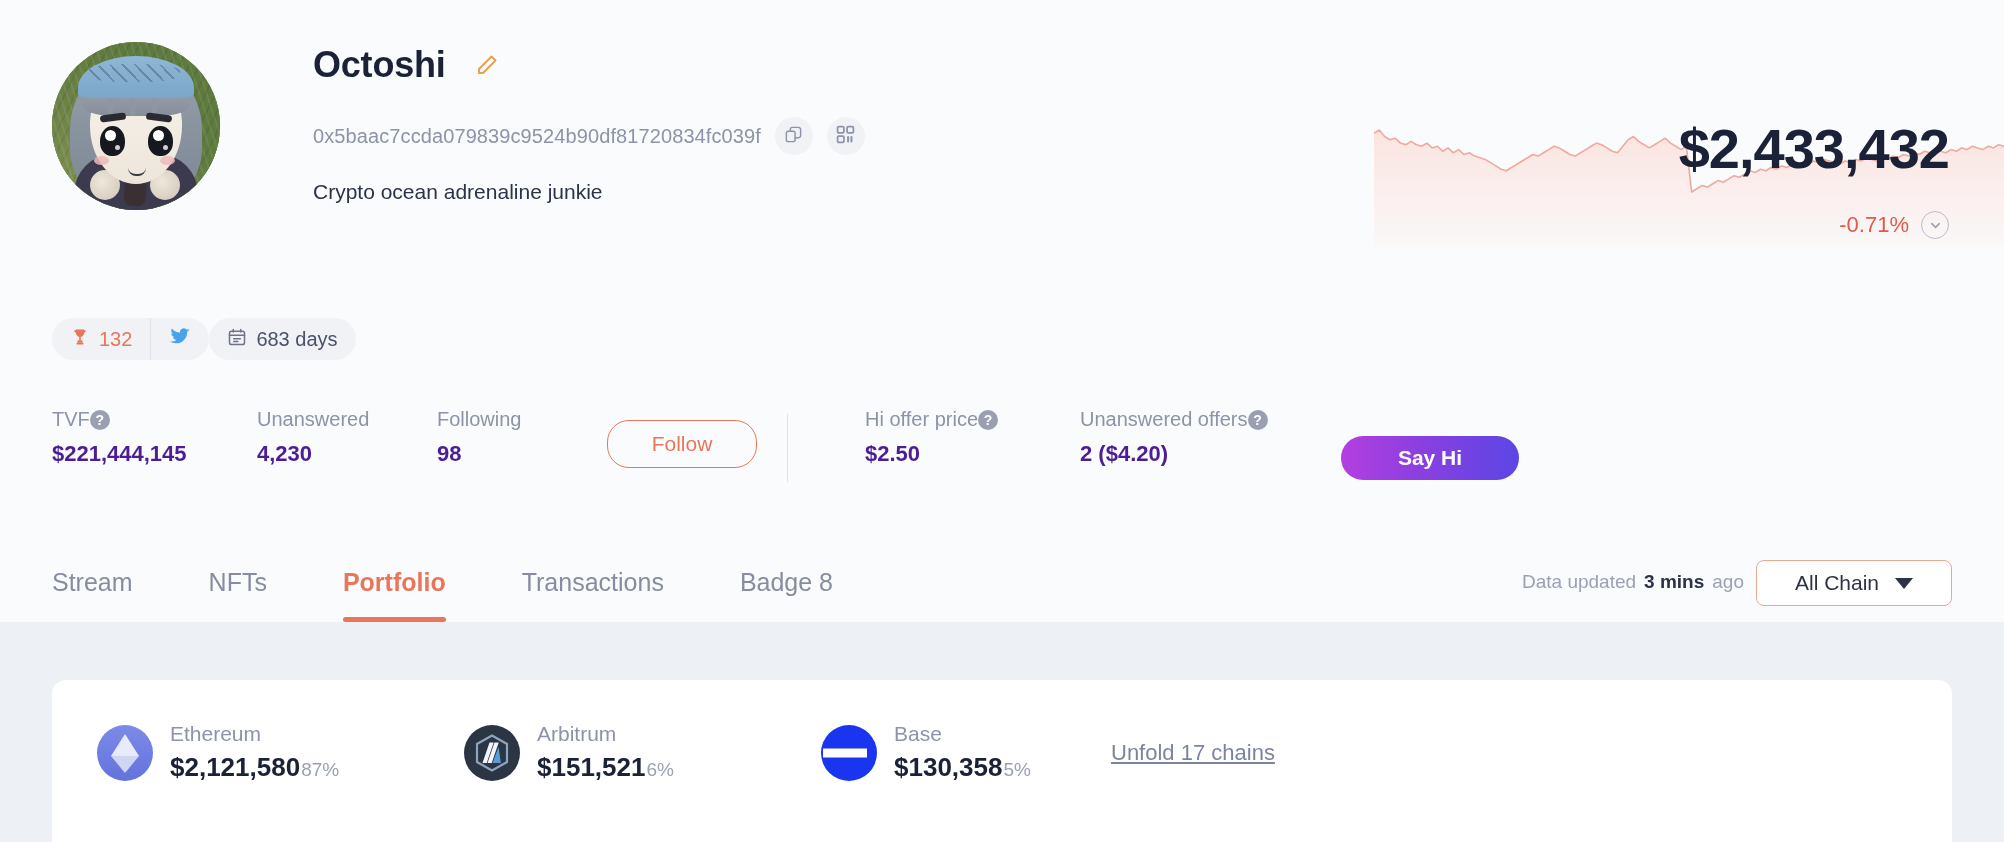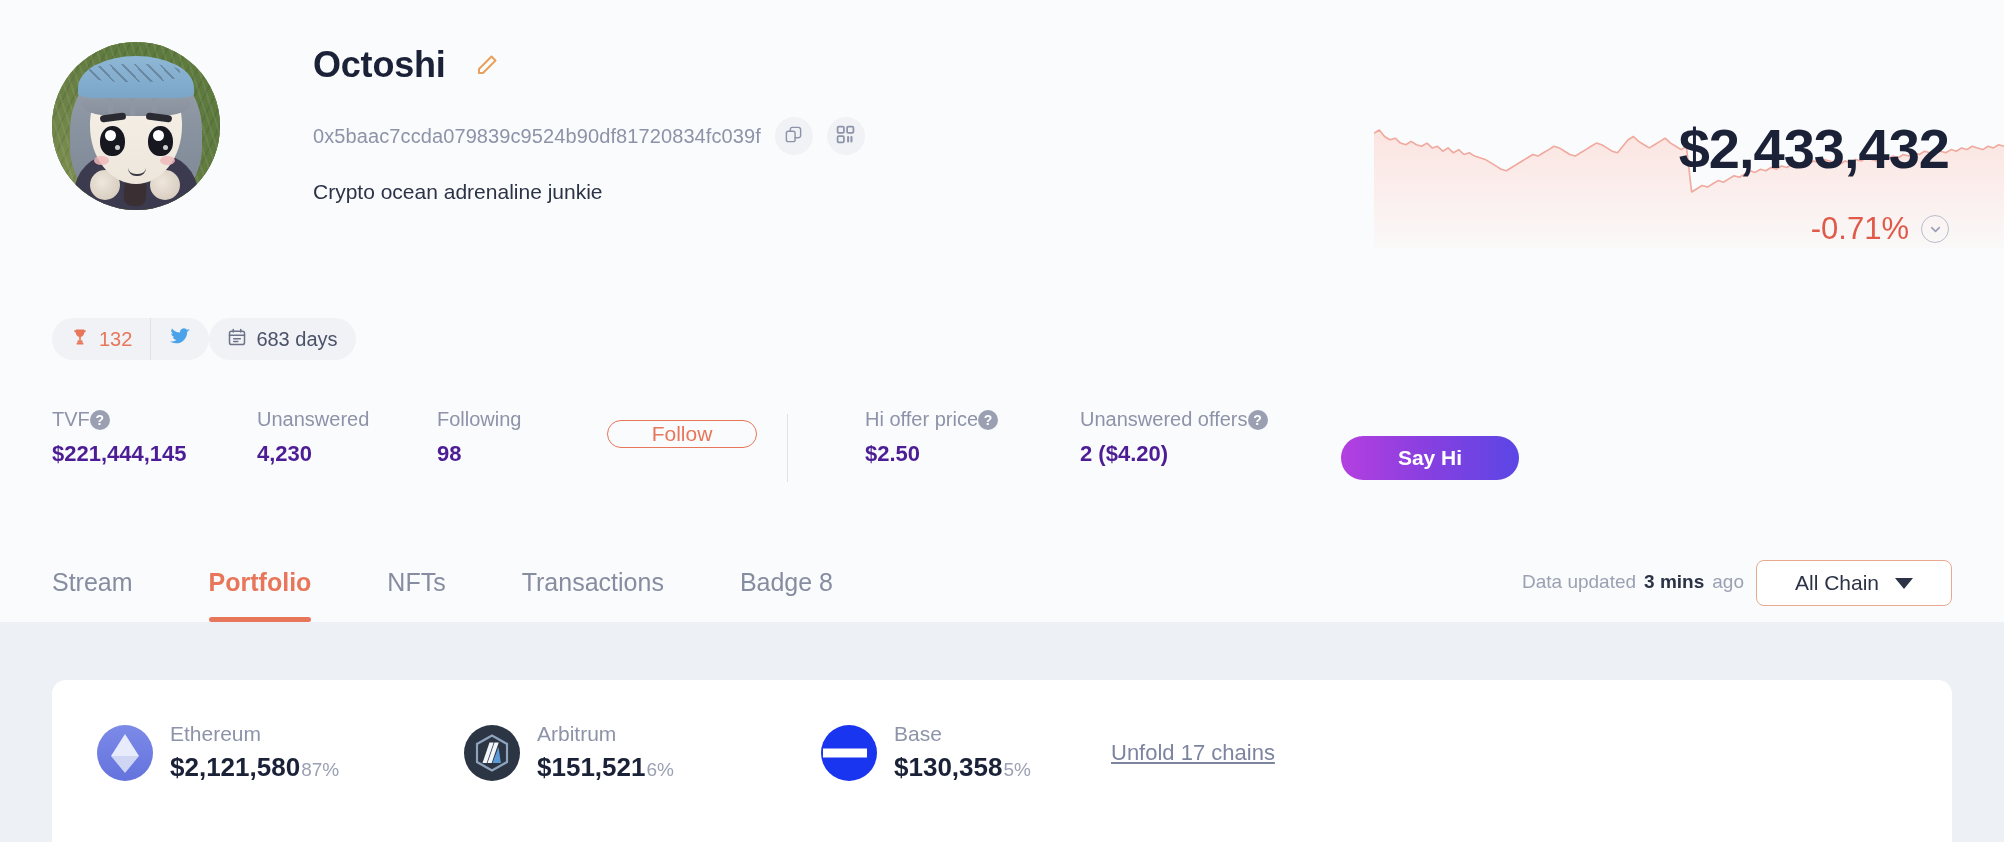--- a/index.html
+++ b/index.html
@@ -109,36 +109,36 @@
   .pill-days { font-size:20px; color:#4a5268; }
 
   
   .stats { position:absolute; left:52px; top:408px; display:flex; align-items:flex-start; }
   .stat { margin-right:0; }
   .stat-label { font-size:20px; color:#8d93a8; display:flex; align-items:center; 
     white-space:nowrap; }
   .stat-value { font-size:22px; font-weight:700; color:#4c1d95; margin-top:10px; white-space:nowrap; }
   .qmark { width:20px; height:20px; border-radius:50%; background:#9aa0b2; color:#fff;
     font-size:14px; font-weight:700; display:flex; align-items:center; justify-content:center; }
-  .follow-btn { width:150px; height:28px; border:1.5px solid #e8765a; border-radius:22px;
+  .follow-btn { width:150px; height:48px; border:1.5px solid #e8765a; border-radius:22px;
     color:#e8765a; font-size:21px; display:flex; align-items:center; justify-content:center;
     cursor:pointer; background:transparent; margin-top:12px; }
   .divider-v { width:1px; height:68px; background:#dfe2ea; margin-top:6px; }
   .sayhi-btn { width:178px; height:44px; border-radius:22px; border:none; cursor:pointer;
     background: linear-gradient(90deg,#b43fe0 0%, #8b3fe0 45%, #5b46e5 100%);
     color:#fff; font-size:21px; font-weight:700; display:flex; align-items:center;
     justify-content:center; margin-top:28px; }
 
   
   .pf { position:absolute; right:0; top:118px; width:630px; height:130px; }
   .pf-chart { position:absolute; left:0; top:0; width:630px; height:130px; }
   .pf-value { position:absolute; right:55px; top:-2px; font-size:56px; font-weight:700;
     color:#1b2238; letter-spacing:-1px; }
   .pf-change-row { position:absolute; right:55px; top:93px; display:flex; align-items:center; gap:12px; }
-  .pf-change { font-size:31px; color:#e05a4a; }
+  .pf-change { font-size:22px; color:#e05a4a; }
   .chev-btn { width:28px; height:28px; border-radius:50%; border:1.5px solid #b8bdcb;
     display:flex; align-items:center; justify-content:center; cursor:pointer; }
 
   
   .tabbar { position:absolute; left:0; top:542px; width:2004px; height:80px;text-align:center; }
   .tabs { position:absolute; left:52px; top:0; display:flex; gap:0; height:80px; }
   .tab { font-size:25px; color:#878da0; padding:0 38px; height:80px; display:flex;
     align-items:center; cursor:pointer; position:relative; }
   .tab:first-child { padding-left:0; }
   .tab.active { color:#e8765a; font-weight:700; }
@@ -342,22 +342,22 @@
             <path d="M6 9l6 6 6-6"></path>
           </svg>
         </span>
       </div>
     </div>
   </div>
 
   <div class="tabbar">
     <div class="tabs">
       <div class="tab">Stream</div>
+      <div class="tab">NFTs</div>
       <div class="tab active">Portfolio</div>
-      <div class="tab">NFTs</div>
       <div class="tab">Transactions</div>
       <div class="tab">Badge 8</div>
     </div>
 
     <div class="upd">
       <span>Data updated</span>
       <b>3 mins</b>
       <span>ago</span>
     </div>
 

